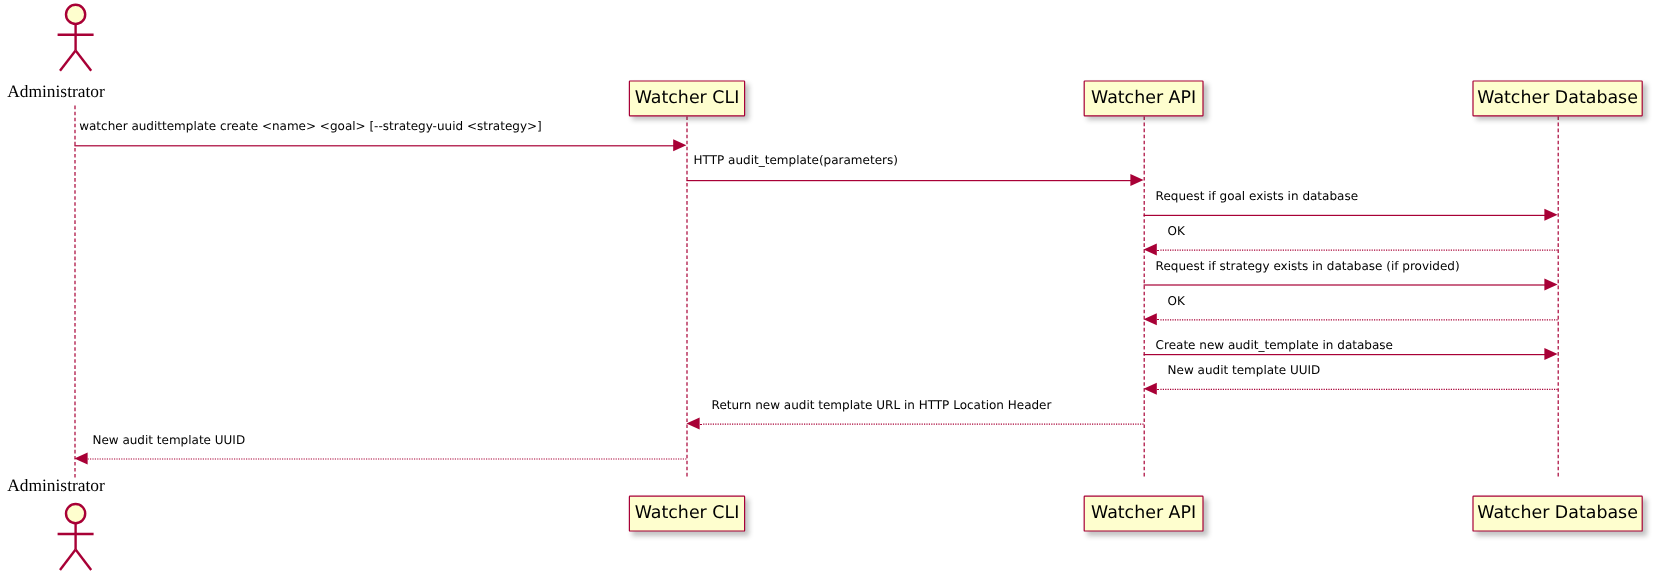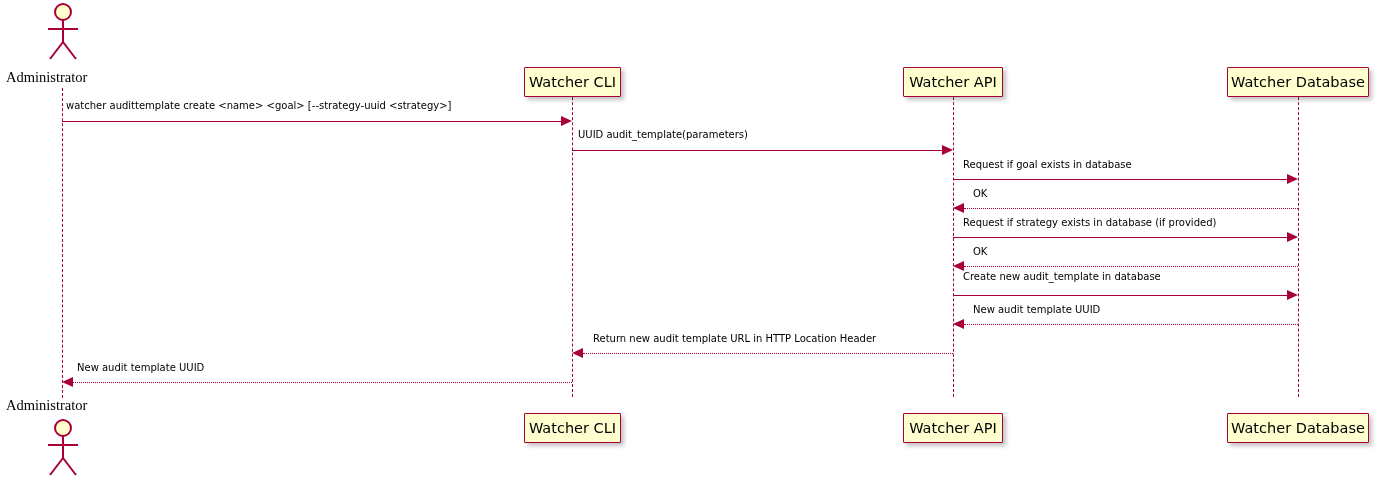--- a/index.html
+++ b/index.html
@@ -107,41 +107,41 @@
     <span>Watcher API</span>
   </div>
   <div class="participant-box" style="left:1227px; top:51px; width:142px;">
     <span>Watcher Database</span>
   </div>
 
   <div class="msg-label" style="left:66px; top:101px;">watcher audittemplate create &lt;name&gt; &lt;goal&gt; [--strategy-uuid &lt;strategy&gt;]</div>
   <div class="msg-line" style="left:62px; top:121px; width:500px;"></div>
   <div class="arrowhead right" style="left:561px; top:116px;"></div>
 
-  <div class="msg-label" style="left:578px; top:130px;">UUID audit_template(parameters)</div>
+  <div class="msg-label" style="left:578px; top:130px;">HTTP audit_template(parameters)</div>
   <div class="msg-line" style="left:572px; top:150px; width:371px;"></div>
   <div class="arrowhead right" style="left:942px; top:145px;"></div>
 
   <div class="msg-label" style="left:963px; top:160px;">Request if goal exists in database</div>
   <div class="msg-line" style="left:953px; top:179px; width:335px;"></div>
   <div class="arrowhead right" style="left:1287px; top:174px;"></div>
 
   <div class="msg-label" style="left:973px; top:189px;">OK</div>
   <div class="msg-line dotted" style="left:964px; top:208px; width:334px;"></div>
   <div class="arrowhead left" style="left:953px; top:203px;"></div>
 
   <div class="msg-label" style="left:963px; top:218px;">Request if strategy exists in database (if provided)</div>
   <div class="msg-line" style="left:953px; top:237px; width:335px;"></div>
   <div class="arrowhead right" style="left:1287px; top:232px;"></div>
 
   <div class="msg-label" style="left:973px; top:247px;">OK</div>
   <div class="msg-line dotted" style="left:964px; top:266px; width:334px;"></div>
   <div class="arrowhead left" style="left:953px; top:261px;"></div>
 
-  <div class="msg-label" style="left:963px; top:272px;">Create new audit_template in database</div>
+  <div class="msg-label" style="left:963px; top:284px;">Create new audit_template in database</div>
   <div class="msg-line" style="left:953px; top:295px; width:335px;"></div>
   <div class="arrowhead right" style="left:1287px; top:290px;"></div>
 
   <div class="msg-label" style="left:973px; top:305px;">New audit template UUID</div>
   <div class="msg-line dotted" style="left:964px; top:324px; width:334px;"></div>
   <div class="arrowhead left" style="left:953px; top:319px;"></div>
 
   <div class="msg-label" style="left:593px; top:334px;">Return new audit template URL in HTTP Location Header</div>
   <div class="msg-line dotted" style="left:583px; top:353px; width:370px;"></div>
   <div class="arrowhead left" style="left:572px; top:348px;"></div>

